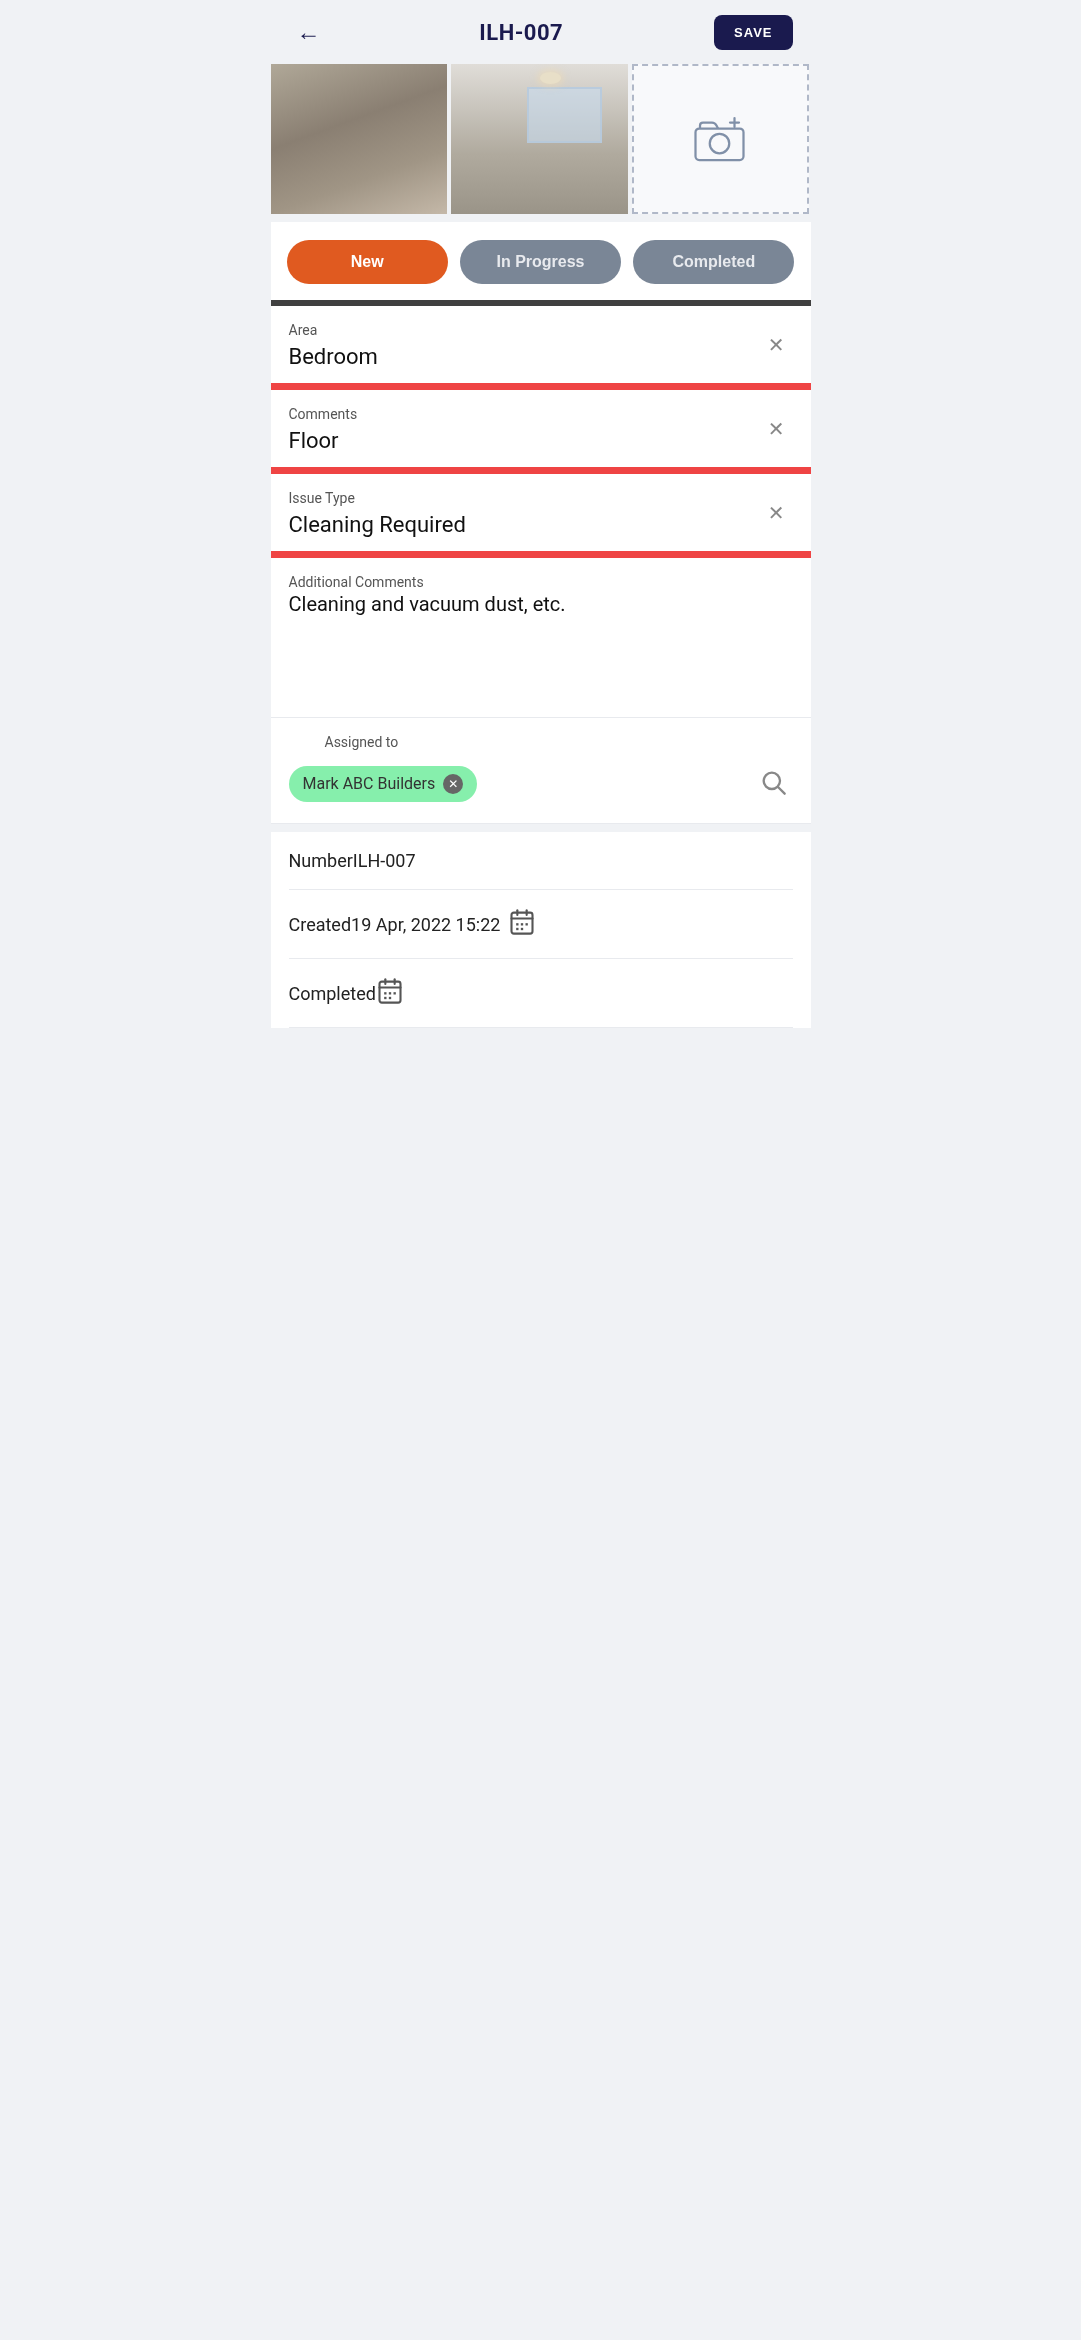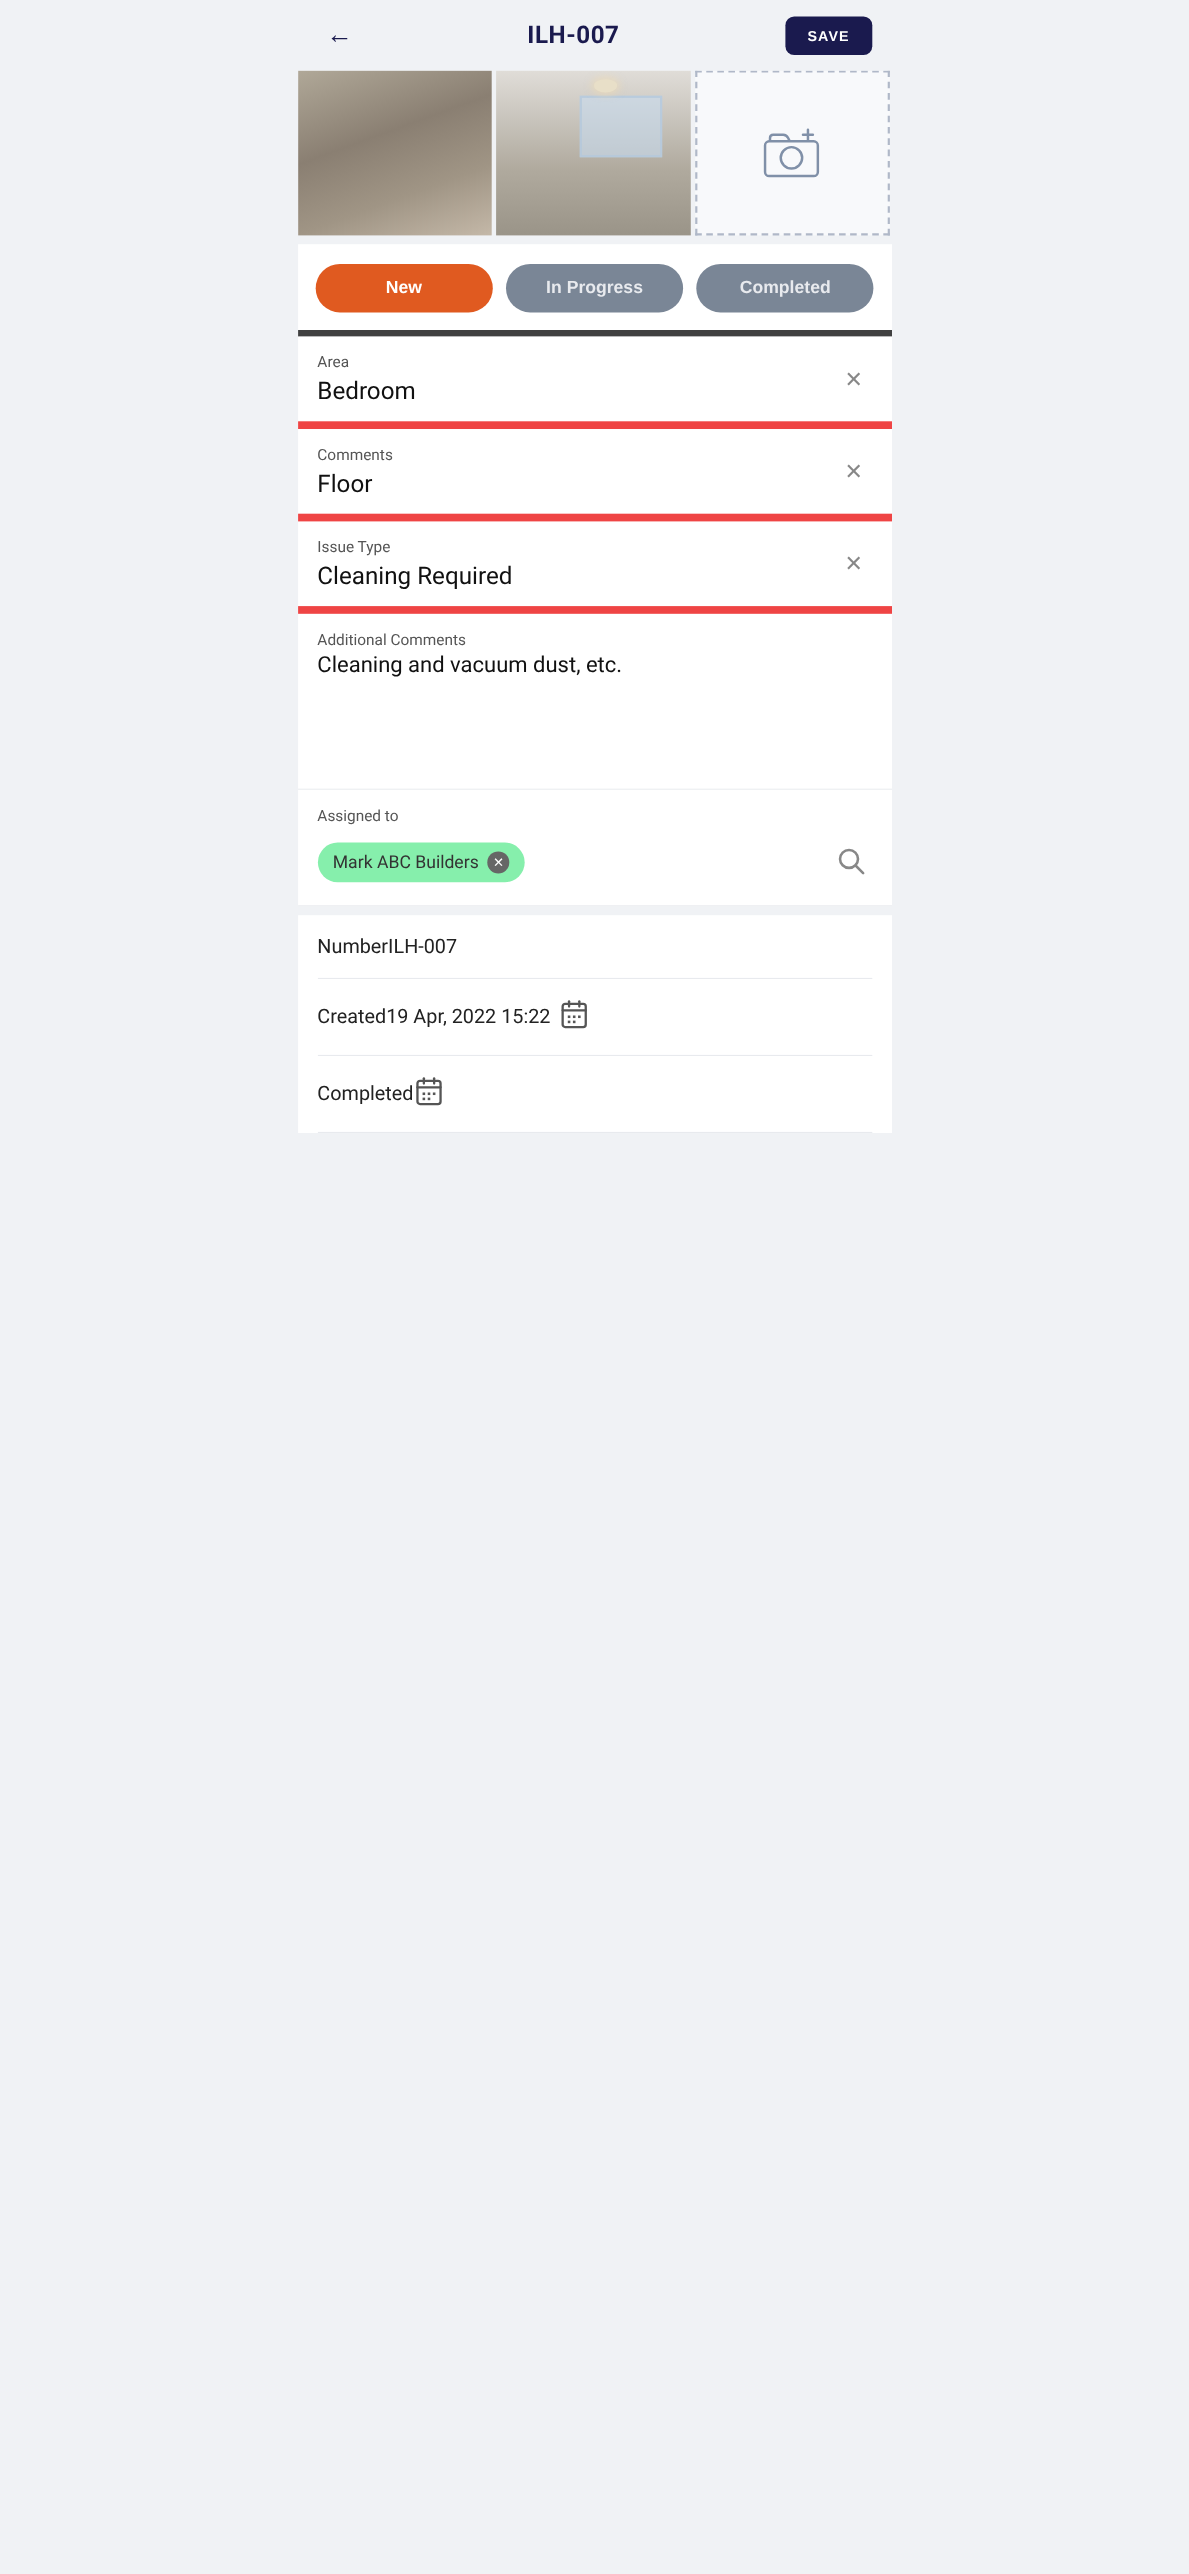--- a/index.html
+++ b/index.html
@@ -225,20 +225,21 @@
     .assigned-section {
       background: #fff;
       padding: 16px 18px 18px;
       border-bottom: 1px solid #e8eaee;
     }
 
     .assigned-label {
       font-size: 14px;
       color: #555;
       margin-bottom: 12px;
+      margin-left: 36px;
     }
 
     .assigned-row {
       display: flex;
       align-items: center;
       justify-content: space-between;
     }
 
     .assignee-chip {
       display: inline-flex;

